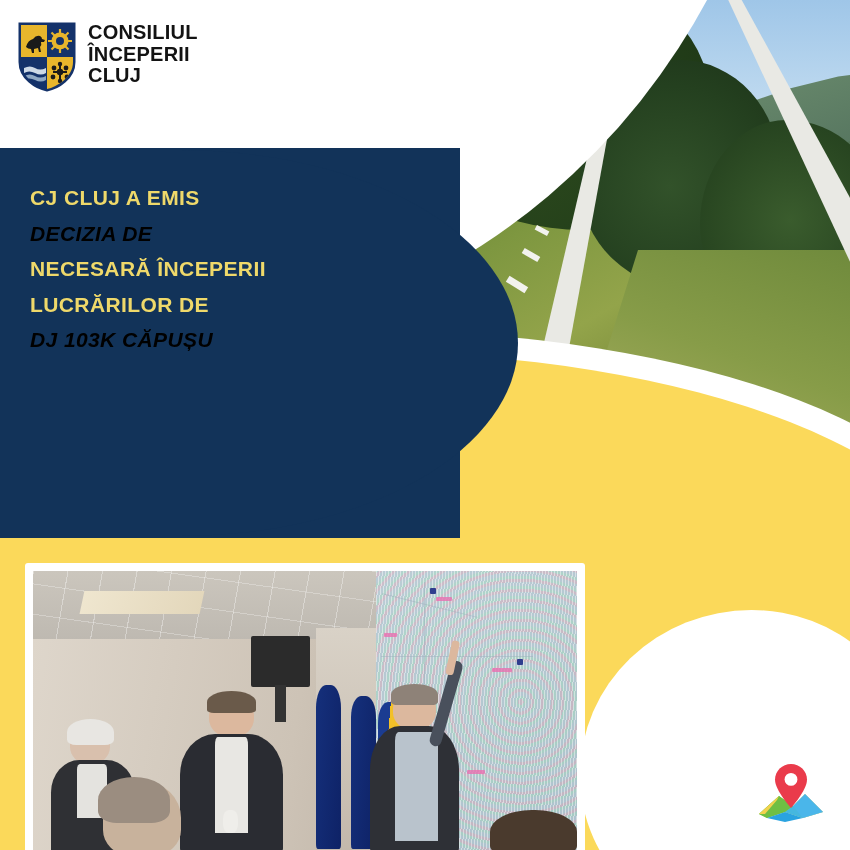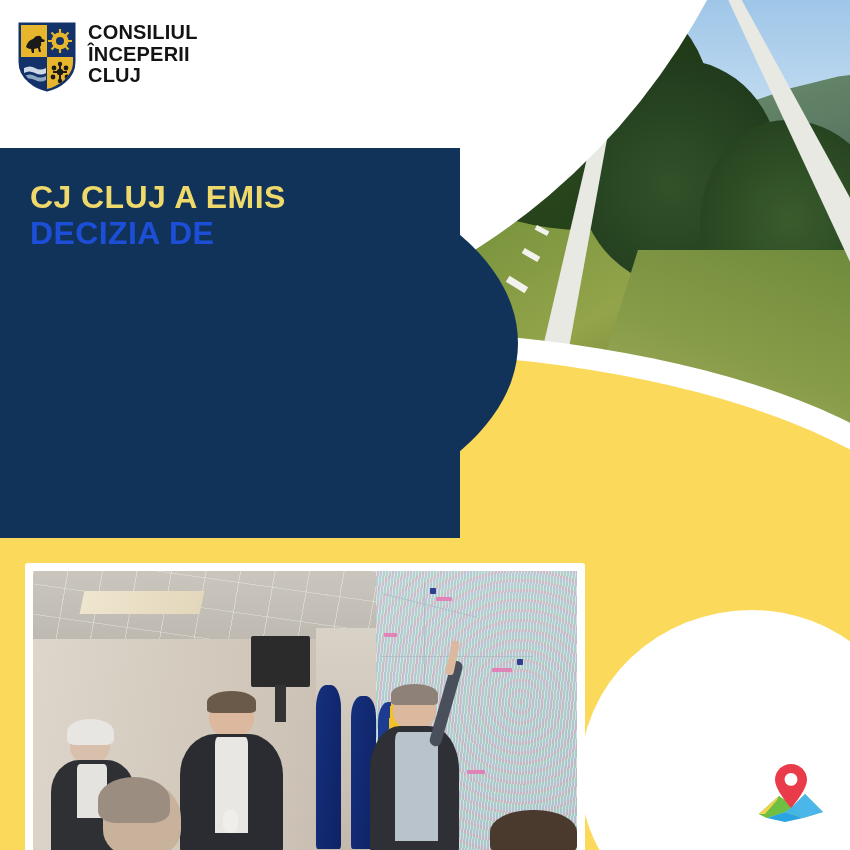--- a/index.html
+++ b/index.html
@@ -71,25 +71,25 @@
   
   .photo-tl-cut{position:absolute;left:-200px;top:-330px;width:660px;height:680px;
                 background:#ffffff;border-radius:0 0 100% 0 / 0 0 100% 0;}
 
   
   .navy{position:absolute;left:0;top:148px;width:460px;height:390px;background:#123359;}
   .navy-bulge{position:absolute;left:180px;top:150px;width:338px;height:386px;
               background:#123359;border-radius:0 100% 100% 0 / 0 50% 50% 0;}
 
   .headline{position:absolute;left:30px;top:180px;width:430px;z-index:6;
-            font-weight:bold;font-size:32px;line-height:35.5px;letter-spacing:.4px;
+            font-weight:bold;font-size:21px;line-height:35.5px;letter-spacing:.4px;
             font-family:"Liberation Sans","DejaVu Sans",sans-serif;}
   .headline .ln{display:block;white-space:nowrap;}
   .ln.y{color:#efd96a;}
-  .ln.w{color:#1d4ed8;}
+  .ln.w{color:#000000;font-style:italic;}
 
   
   .logo{position:absolute;left:18px;top:22px;display:flex;align-items:flex-start;gap:12px;z-index:8;}
   .shield{width:58px;height:70px;}
   .logo-text{font-weight:bold;font-size:20px;line-height:21.5px;letter-spacing:.2px;color:#131313;}
   .logo-text span{display:block;}
 
   
   .bottom-photo-frame{position:absolute;left:25px;top:563px;width:560px;height:300px;
                       background:#ffffff;padding:8px;box-sizing:border-box;
@@ -165,20 +165,23 @@
 
   <div class="photo-cut"></div>
   <div class="photo-cut-y"></div>
 
   <div class="navy"></div>
   <div class="navy-bulge"></div>
 
   <div class="headline">
     <span class="ln y">CJ CLUJ A EMIS</span>
     <span class="ln w">DECIZIA DE</span>
+    <span class="ln y">NECESARĂ ÎNCEPERII</span>
+    <span class="ln y">LUCRĂRILOR DE</span>
+    <span class="ln w">DJ 103K CĂPUȘU</span>
   </div>
 
   <div class="logo">
     <svg class="shield" viewBox="0 0 58 70">
       <path d="M2 2 H56 V40 C56 56 40 66 29 68 C18 66 2 56 2 40 Z" fill="#14326a" stroke="#14326a" stroke-width="3"></path>
       <clipPath id="shclip">
           <path d="M3 3 H55 V40 C55 55 39 65 29 67 C19 65 3 55 3 40 Z"></path>
         </clipPath>
       <g clip-path="url(#shclip)">
         <rect x="3" y="3" width="26" height="32" fill="#e8b62c"></rect>

